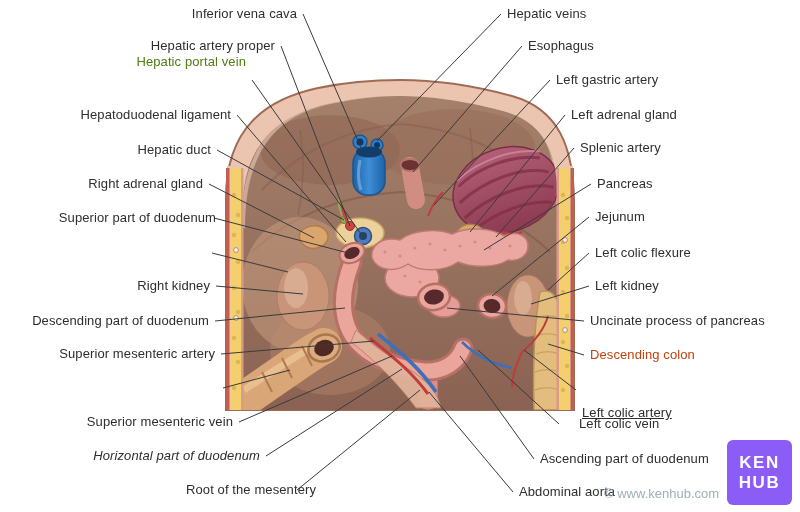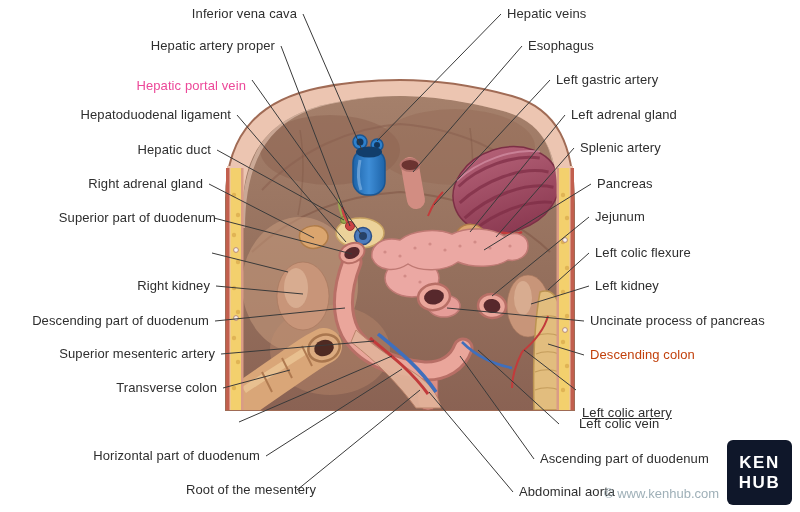--- a/index.html
+++ b/index.html
@@ -286,48 +286,48 @@
       <line x1="584" y1="355" x2="548" y2="344" stroke="#3a3a3a" stroke-width="1"></line>
       <line x1="576" y1="390" x2="524" y2="350" stroke="#3a3a3a" stroke-width="1"></line>
       <line x1="559" y1="424" x2="478" y2="350" stroke="#3a3a3a" stroke-width="1"></line>
       <line x1="534" y1="459" x2="460" y2="356" stroke="#3a3a3a" stroke-width="1"></line>
       <line x1="513" y1="492" x2="429" y2="392" stroke="#3a3a3a" stroke-width="1"></line>
     </svg>
 
   <div id="labels-layer">
       <div class="label left" style="top: 5px; left: 297px; color: rgb(46, 46, 46); transform: translateX(-100%);">Inferior vena cava</div>
       <div class="label left" style="top: 37px; left: 275px; color: rgb(46, 46, 46); transform: translateX(-100%);">Hepatic artery proper</div>
-      <div class="label left" style="top: 77px; left: 246px; color: #ec4899; transform: translateX(-100%);">Hepatic portal vein</div>
+      <div class="label left" style="top: 53px; left: 246px; color: #4d7c0f; transform: translateX(-100%);">Hepatic portal vein</div>
       <div class="label left" style="top: 106px; left: 231px; color: rgb(46, 46, 46); transform: translateX(-100%);">Hepatoduodenal ligament</div>
       <div class="label left" style="top: 141px; left: 211px; color: rgb(46, 46, 46); transform: translateX(-100%);">Hepatic duct</div>
       <div class="label left" style="top: 175px; left: 203px; color: rgb(46, 46, 46); transform: translateX(-100%);">Right adrenal gland</div>
       <div class="label left" style="top: 209px; left: 208px; color: rgb(46, 46, 46); transform: translateX(-100%); margin-left: 8px;">Superior part of duodenum</div>
       <div class="label left" style="top: 277px; left: 210px; color: rgb(46, 46, 46); transform: translateX(-100%);">Right kidney</div>
       <div class="label left" style="top: 312px; left: 209px; color: rgb(46, 46, 46); transform: translateX(-100%); text-align: center;">Descending part of duodenum</div>
       <div class="label left" style="top: 345px; left: 215px; color: rgb(46, 46, 46); transform: translateX(-100%);">Superior mesenteric artery</div>
-      <div class="label left" style="top: 379px; left: 217px; color: rgb(46, 46, 46); transform: translateX(-100%);">Transverse colon</div>
-      <div class="label left" style="top: 447px; left: 260px; color: rgb(46, 46, 46); transform: translateX(-100%);">Horizontal part of duodenum</div>
+      <div class="label left" style="top: 413px; left: 233px; color: rgb(46, 46, 46); transform: translateX(-100%);">Superior mesenteric vein</div>
+      <div class="label left" style="top: 447px; left: 260px; color: rgb(46, 46, 46); transform: translateX(-100%); font-style: italic;">Horizontal part of duodenum</div>
       <div class="label left" style="top: 481px; left: 291px; color: rgb(46, 46, 46); transform: translateX(-100%); margin-left: 25px;">Root of the mesentery</div>
       <div class="label right" style="top: 5px; left: 507px; color: rgb(46, 46, 46);">Hepatic veins</div>
       <div class="label right" style="top: 37px; left: 528px; color: rgb(46, 46, 46);">Esophagus</div>
       <div class="label right" style="top: 71px; left: 556px; color: rgb(46, 46, 46);">Left gastric artery</div>
       <div class="label right" style="top: 106px; left: 571px; color: rgb(46, 46, 46);">Left adrenal gland</div>
       <div class="label right" style="top: 139px; left: 580px; color: rgb(46, 46, 46); text-align: center;">Splenic artery</div>
       <div class="label right" style="top: 175px; left: 597px; color: rgb(46, 46, 46);">Pancreas</div>
       <div class="label right" style="top: 208px; left: 595px; color: rgb(46, 46, 46);">Jejunum</div>
       <div class="label right" style="top: 244px; left: 595px; color: rgb(46, 46, 46);">Left colic flexure</div>
       <div class="label right" style="top: 277px; left: 595px; color: rgb(46, 46, 46);">Left kidney</div>
       <div class="label right" style="top: 312px; left: 590px; color: rgb(46, 46, 46);">Uncinate process of pancreas</div>
       <div class="label right" style="top: 346px; left: 590px; color: #c2410c;">Descending colon</div>
       <div class="label right" style="top: 404px; left: 582px; color: rgb(46, 46, 46); text-decoration: underline;">Left colic artery</div>
       <div class="label right" style="top: 415px; left: 565px; color: rgb(46, 46, 46); margin-left: 14px;">Left colic vein</div>
       <div class="label right" style="top: 450px; left: 540px; color: rgb(46, 46, 46);">Ascending part of duodenum</div>
       <div class="label right" style="top: 483px; left: 519px; color: rgb(46, 46, 46);">Abdominal aorta</div>
     </div>
 
   <div class="watermark" style="color: rgb(159, 176, 184);">© www.kenhub.com</div>
 
-  <div class="kenhub-logo" style="background: #0f172a;">
+  <div class="kenhub-logo" style="background: #8b5cf6;">
     <span>KEN</span>
     <span>HUB</span>
   </div>
 
 </div>
 
 </body></html>

